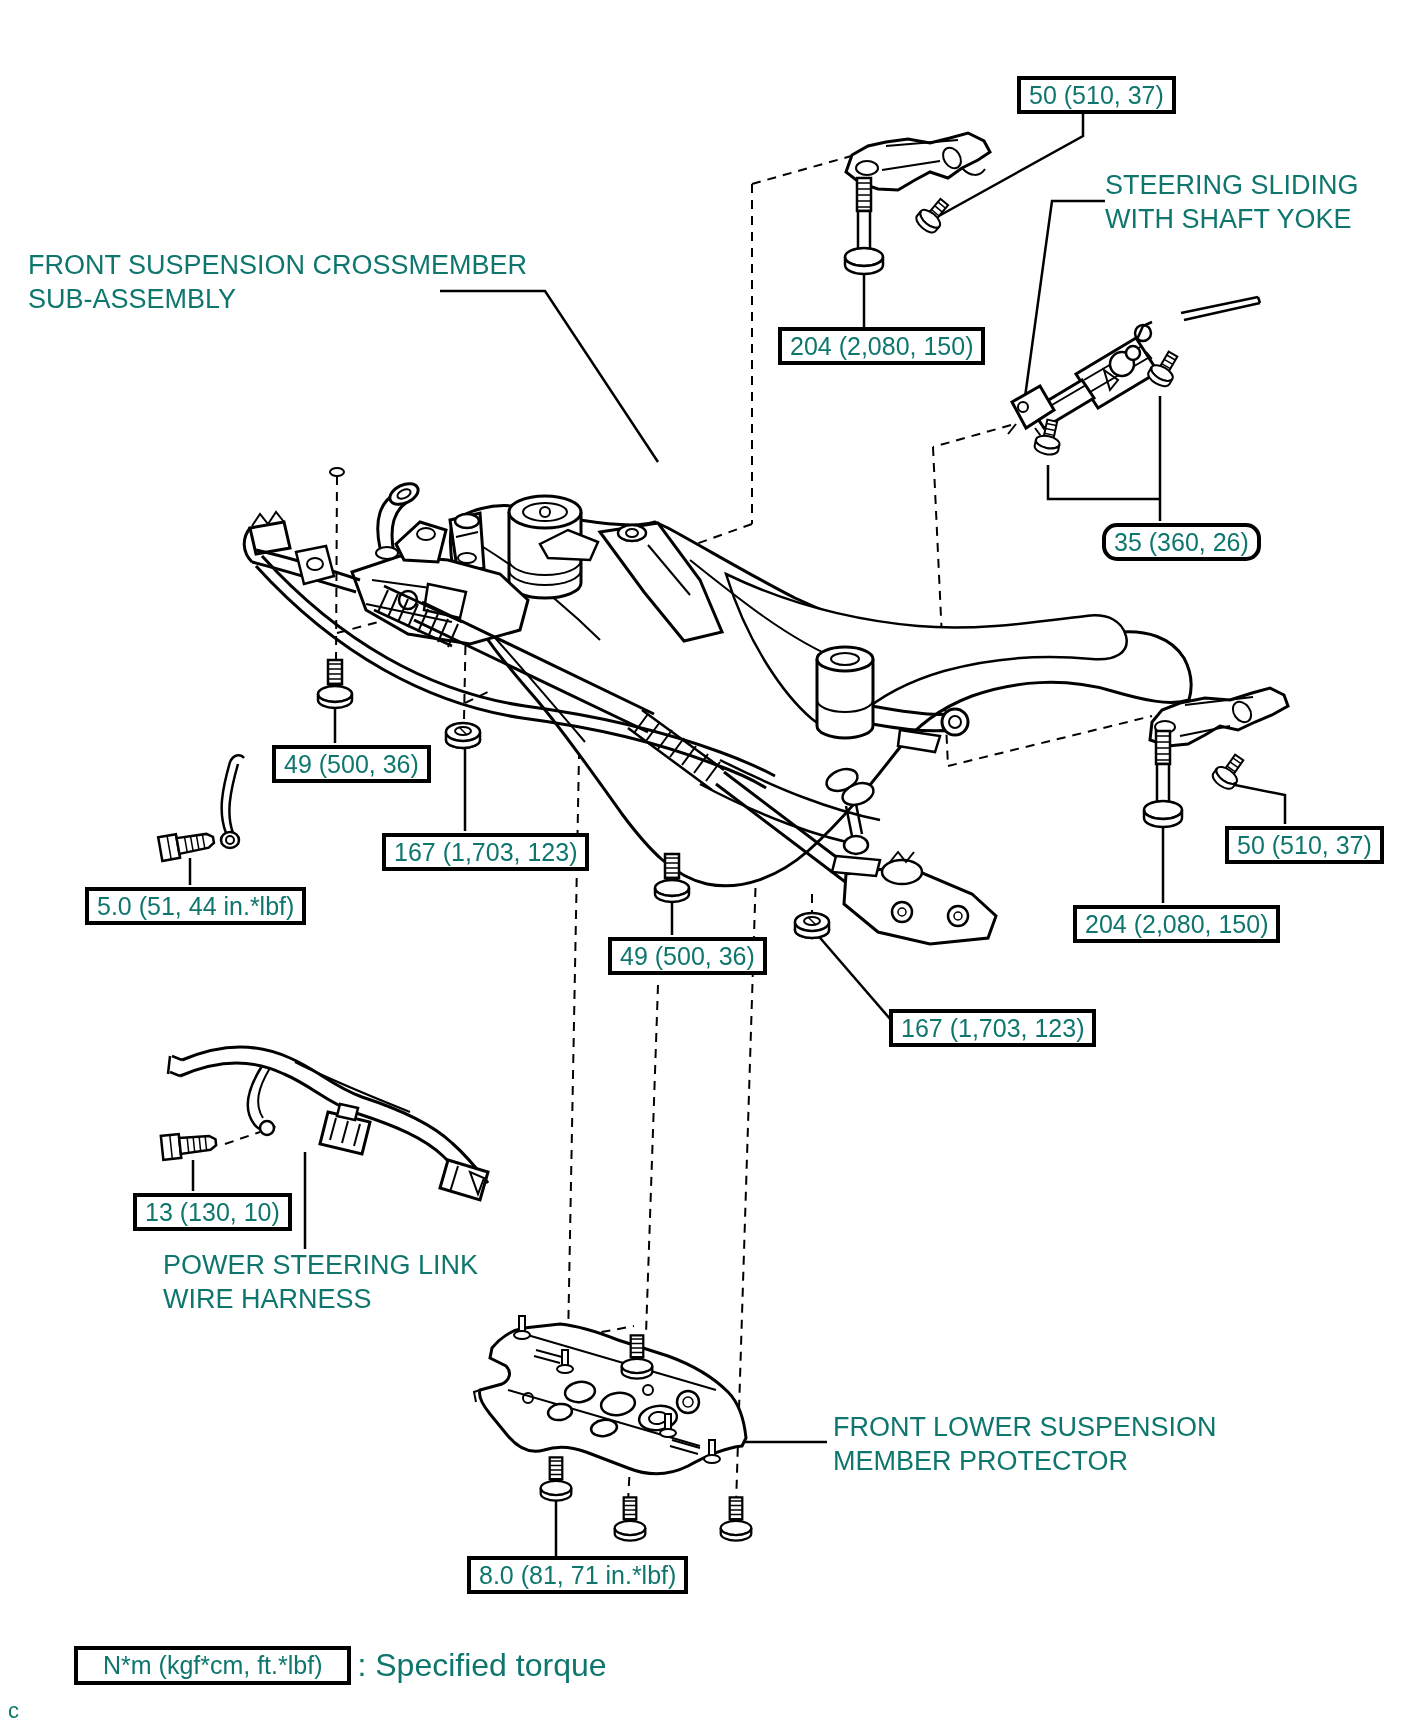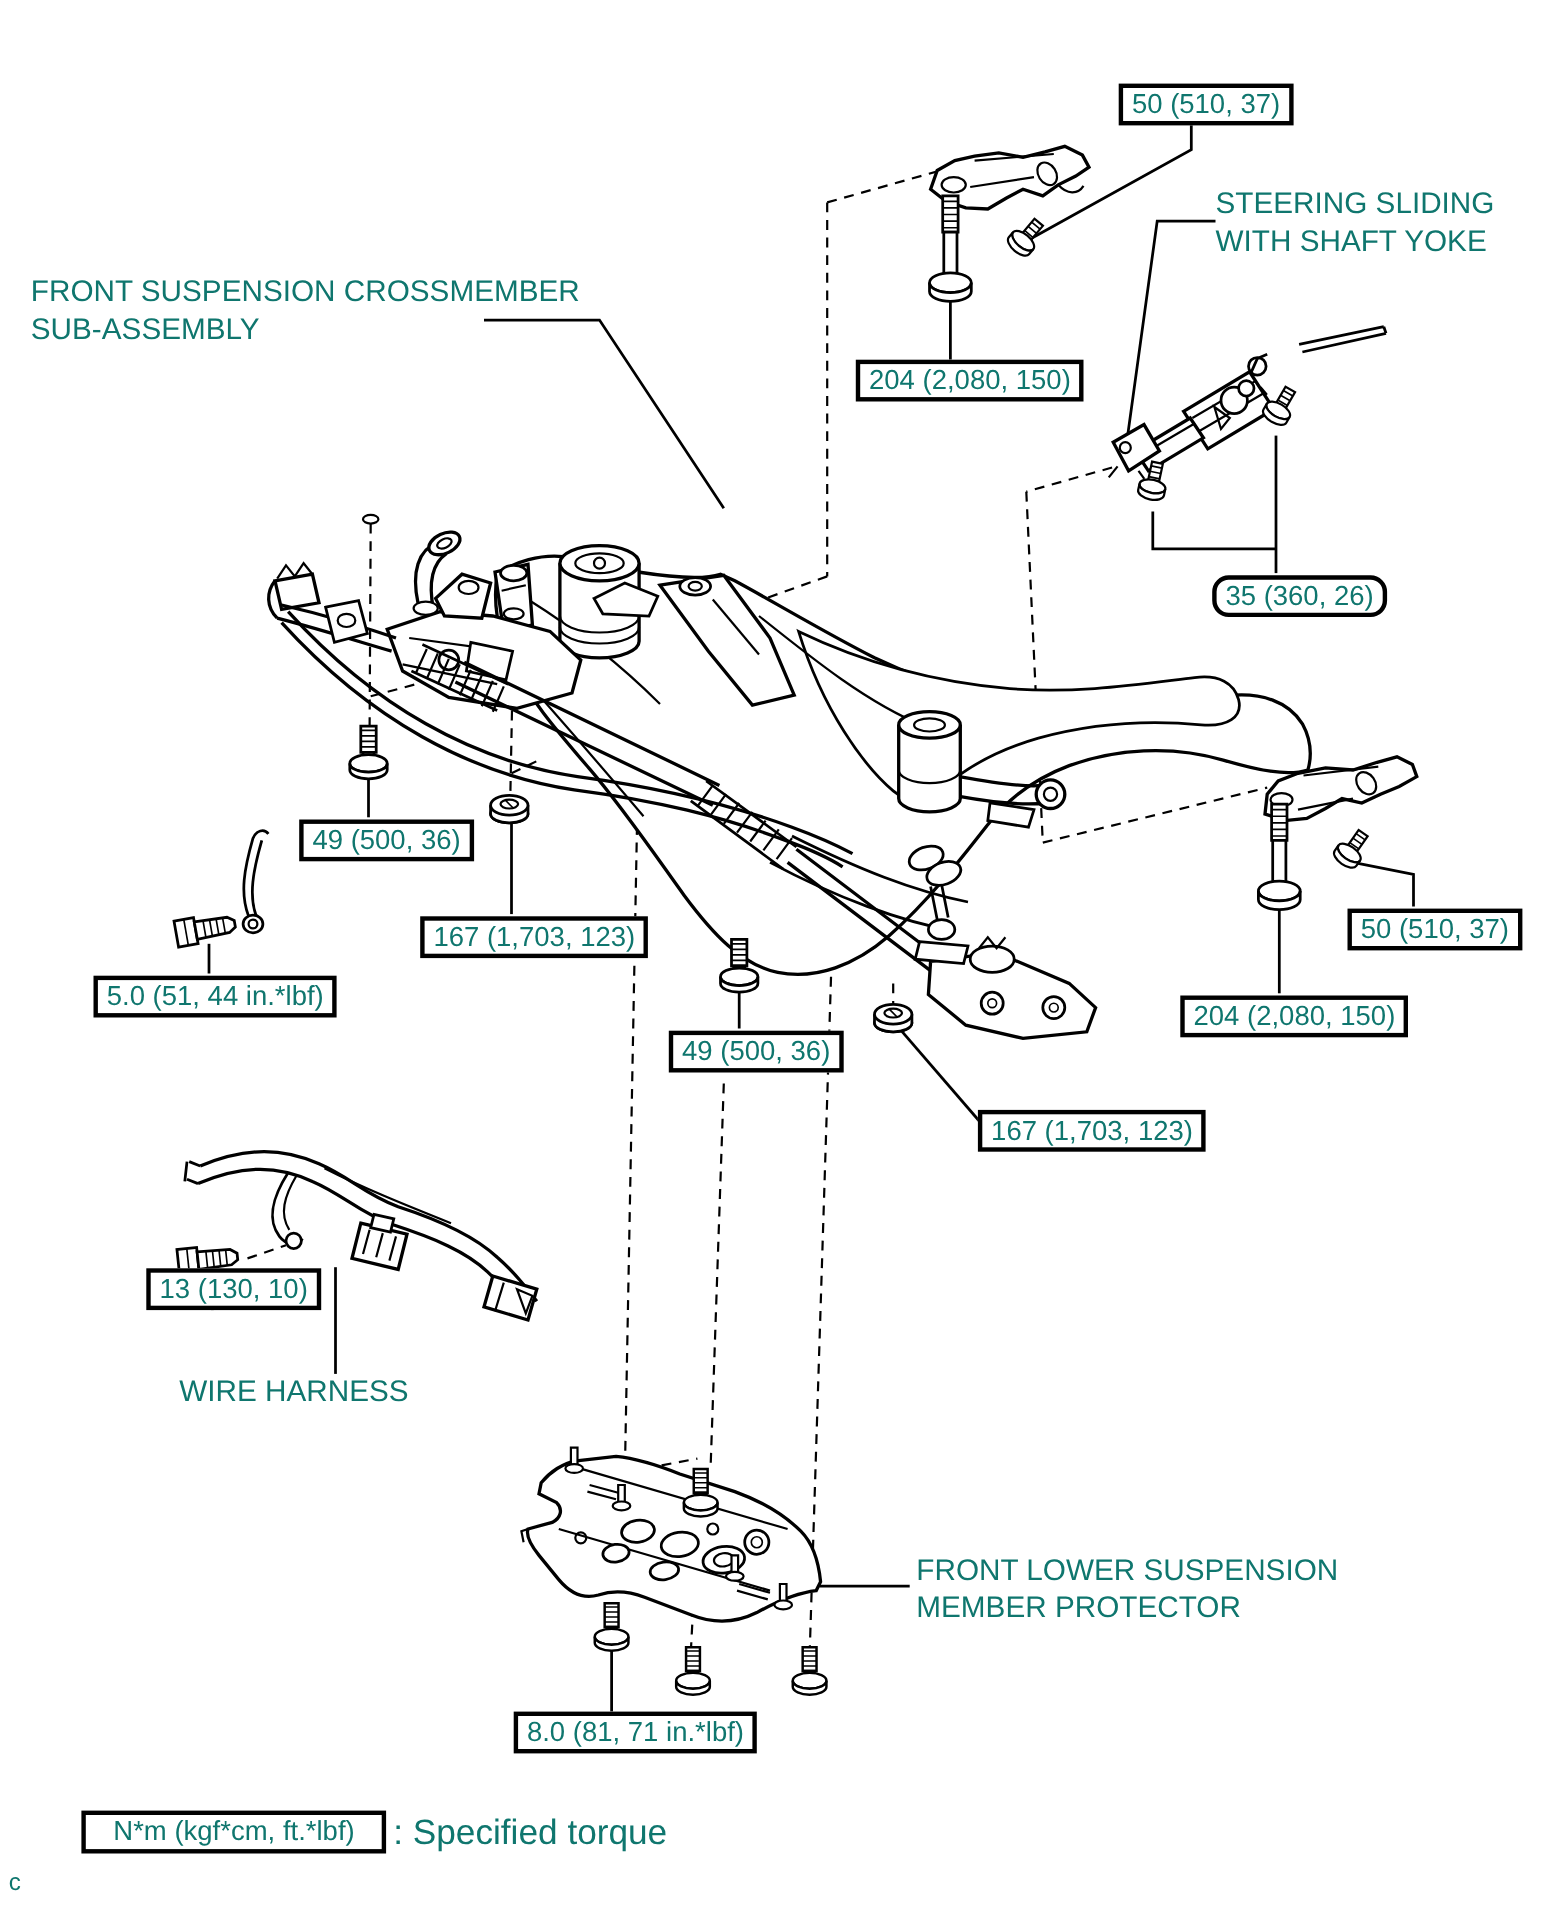--- a/index.html
+++ b/index.html
@@ -293,32 +293,33 @@
 <div class="callout" style="left:1017px;top:76px;">50 (510, 37)</div>
 <div class="callout" style="left:778px;top:327px;">204 (2,080, 150)</div>
 <div class="callout" style="left:1102px;top:523px;border-radius:15px;">35 (360, 26)</div>
 <div class="callout" style="left:272px;top:745px;">49 (500, 36)</div>
 <div class="callout" style="left:382px;top:833px;">167 (1,703, 123)</div>
 <div class="callout" style="left:85px;top:887px;">5.0 (51, 44 in.*lbf)</div>
 <div class="callout" style="left:608px;top:937px;">49 (500, 36)</div>
 <div class="callout" style="left:889px;top:1009px;">167 (1,703, 123)</div>
 <div class="callout" style="left:1225px;top:826px;">50 (510, 37)</div>
 <div class="callout" style="left:1073px;top:905px;">204 (2,080, 150)</div>
-<div class="callout" style="left:133px;top:1153px;">13 (130, 10)</div>
+<div class="callout" style="left:133px;top:1193px;">13 (130, 10)</div>
 <div class="callout" style="left:467px;top:1556px;text-align:center;">8.0 (81, 71 in.*lbf)</div>
 
 <div class="plabel" style="left:28px;top:248px;">
   <div>FRONT SUSPENSION CROSSMEMBER</div>
   <div>SUB-ASSEMBLY</div>
 </div>
 <div class="plabel" style="left:1105px;top:168px;">
   <div>STEERING SLIDING</div>
   <div>WITH SHAFT YOKE</div>
 </div>
 <div class="plabel" style="left:163px;top:1248px;">
+  <div>POWER STEERING LINK</div>
   <div>WIRE HARNESS</div>
 </div>
 <div class="plabel" style="left:833px;top:1410px;">
   <div>FRONT LOWER SUSPENSION</div>
   <div>MEMBER PROTECTOR</div>
 </div>
 
 <div class="legend" style="left:74px;top:1646px;">
   <span class="unitbox">N*m (kgf*cm, ft.*lbf)</span>
   <span class="desc">: Specified torque</span>

